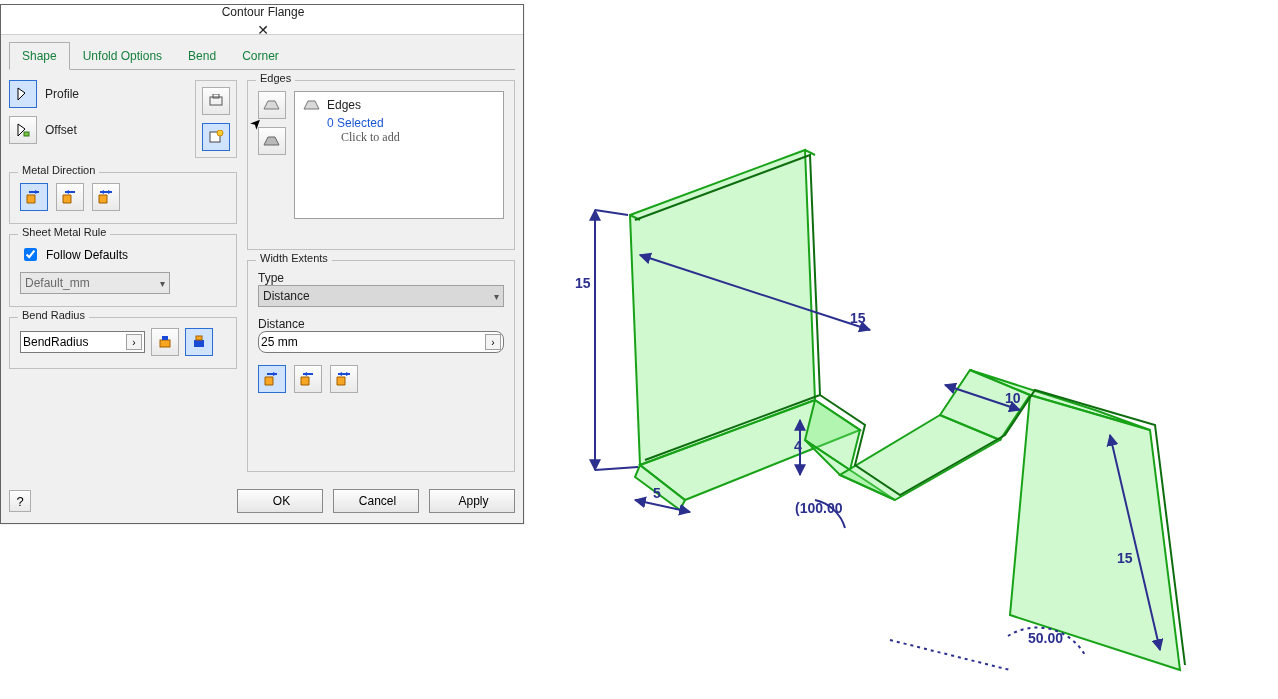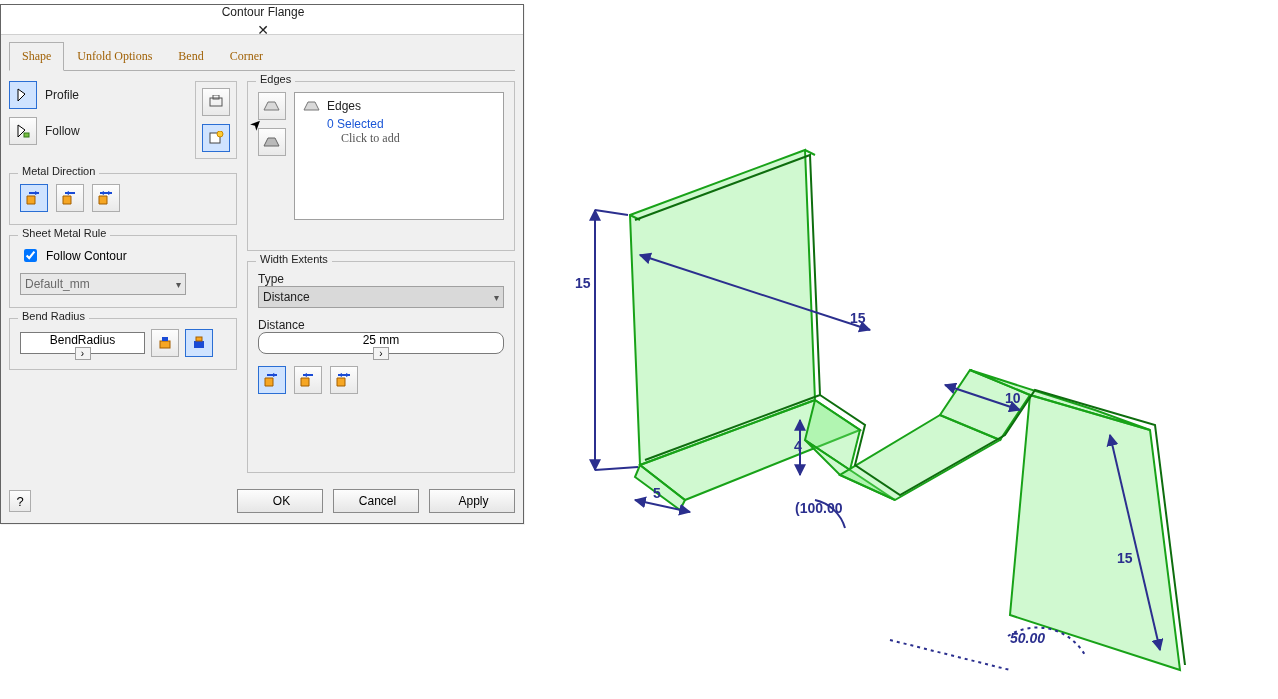--- a/index.html
+++ b/index.html
@@ -21,21 +21,21 @@
     width:36px; height:22px; text-align:center; font-size:14px; line-height:22px;
     color:#222; cursor:pointer;
   }
 
   .body { padding:6px 8px 10px 8px; }
 
   
   .tabs { display:flex; border-bottom:1px solid #b0b0b0; font-size:12px; }
   .tab {
     padding:6px 12px 6px 12px; border:1px solid transparent; border-bottom:none;
-    position:relative; top:1px; cursor:pointer; color:#a16207;font-family:Liberation Serif, serif;
+    position:relative; top:1px; cursor:pointer; color:#15803d;
   }
   .tab.active {
     background:#f0f0f0; border:1px solid #b0b0b0; border-bottom:1px solid #f0f0f0;
   }
 
   
   .cols { display:flex; gap:10px; padding-top:10px; }
   .colL { width:228px; }
   .colR { flex:1; }
 
@@ -59,30 +59,30 @@
   .lbl { font-size:12px; color:#222; }
 
   .stack { display:flex; flex-direction:column; gap:8px; }
 
   .topLeft { display:flex; justify-content:space-between; align-items:flex-start; }
 
   .chkwrap { display:flex; align-items:center; gap:6px; font-size:12px; }
   .chkwrap input { width:13px; height:13px; }
 
   .combo {
-    width:166px; height:22px; border:1px solid #a0a0a0; background:#e8e8e8;
+    width:150px; height:22px; border:1px solid #a0a0a0; background:#e8e8e8;
     font-size:12px; padding:0 4px; display:flex; align-items:center; justify-content:space-between;
     color:#6a6a6a;
   }
   .combo.enabled { background:#fff; color:#222; }
   .combo .dd { font-size:10px; color:#555; }
 
   .input-kv {
     width:125px; height:22px; border:1px solid #7a7a7a; background:#fff; font-size:12px;
-    padding:0 2px; display:flex; align-items:center; justify-content:space-between;flex-direction:column;
+    padding:0 2px; display:flex; align-items:center; justify-content:space-between;
   }
   .input-kv .arrow { width:16px;height:16px;border:1px solid #a0a0a0;background:#f4f4f4;
     display:flex;align-items:center;justify-content:center;font-size:10px;cursor:pointer;}
 
   
   .edgesBox {
     border:1px solid #a0a0a0; background:#fff; height:128px; padding:6px 8px;
     font-size:12px;
   }
   .edgesBox .hdr { font-size:12px; color:#222; margin-bottom:4px; display:flex; align-items:center; gap:6px;}
@@ -159,21 +159,21 @@
               </div>
               <span class="lbl">Profile</span>
             </div>
             <div class="row">
               <div class="tbtn">
                 <svg width="16" height="16">
                       <path d="M3 2 L3 14 L10 7 Z" fill="#fff" stroke="#000"></path>
                       <rect x="9" y="10" width="5" height="4" fill="#7ac043" stroke="#357a1d"></rect>
                     </svg>
               </div>
-              <span class="lbl">Follow</span>
+              <span class="lbl">Offset</span>
             </div>
           </div>
           <div class="stack" style="border:1px solid #c0c0c0; padding:6px;">
             <div class="tbtn mute">
               <svg width="16" height="14">
                     <rect x="2" y="3" width="12" height="8" fill="none" stroke="#555"></rect>
                     <rect x="5" y="0" width="6" height="4" fill="none" stroke="#555"></rect>
                   </svg>
             </div>
             <div class="tbtn sel">
@@ -210,21 +210,21 @@
                     <polygon points="3,3 7,1 7,5" fill="#1a4bd6"></polygon>
                   </svg>
             </div>
           </div>
         </div>
 
         <div class="fieldset">
           <span class="legend">Sheet Metal Rule</span>
           <label class="chkwrap">
             <input type="checkbox" checked="" style="">
-            <span>Follow Contour</span>
+            <span>Follow Defaults</span>
           </label>
           <div style="height:8px;"></div>
           <div class="combo">
             <span>Default_mm</span>
             <span class="dd">▾</span>
           </div>
         </div>
 
         <div class="fieldset">
           <span class="legend">Bend Radius</span>
@@ -395,16 +395,16 @@
   </svg>
 
   
   <span class="dimtext" style="left:35px; top:275px;">15</span>
   <span class="dimtext" style="left:310px; top:310px;">15</span>
   <span class="dimtext" style="left:254px; top:438px;">4</span>
   <span class="dimtext" style="left:465px; top:390px;">10</span>
   <span class="dimtext" style="left:113px; top:485px;">5</span>
   <span class="dimtext" style="left:577px; top:550px;">15</span>
   <span class="dimtext" style="left:255px; top:500px;">(<span>100.00</span></span>
-  <span class="dimtext" style="left:470px; top:630px;font-style:italic;">50.00</span>
+  <span class="dimtext" style="left:488px; top:630px;">50.00</span>
 </div>
 
 </div>
 
 </body></html>

